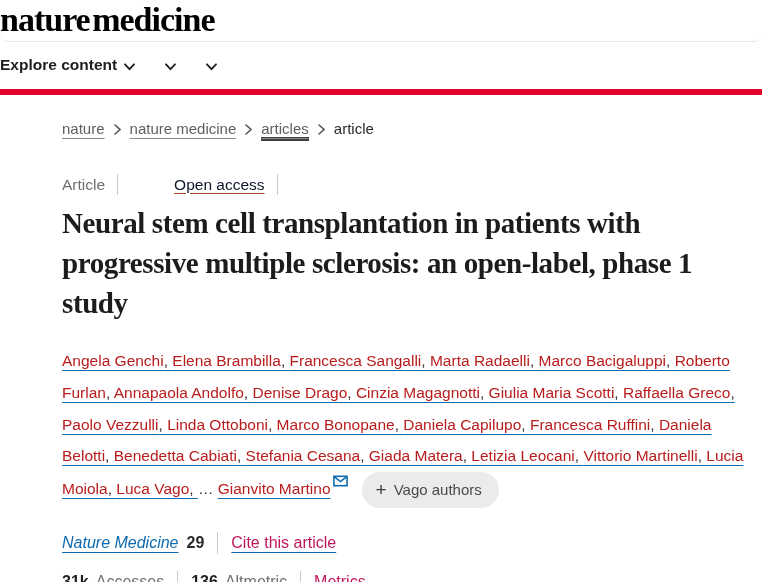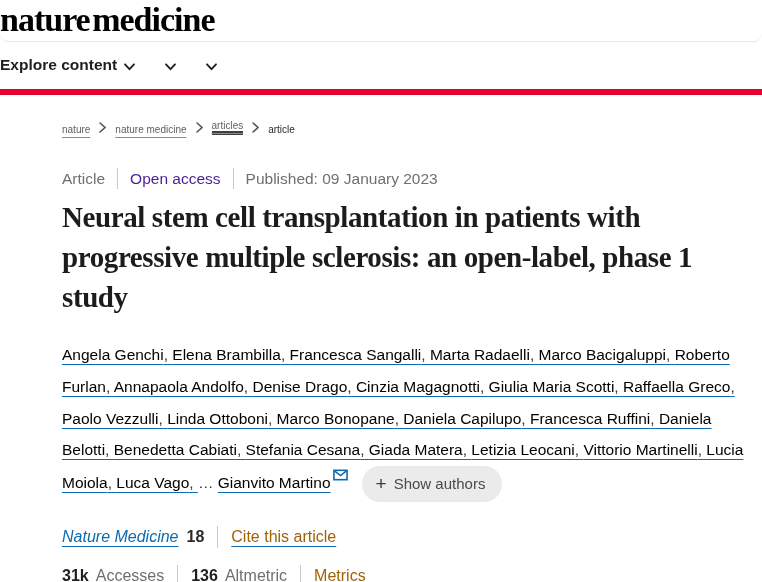--- a/index.html
+++ b/index.html
@@ -22,49 +22,49 @@
   }
   .nav-row { display: flex; align-items: center; gap: 30px; padding: 13px 0 14px 0; }
   .nav-item {
     display: inline-flex; align-items: center; gap: 7px;
     font-weight: 700; font-size: 15.5px; color: #1f1f1f; cursor: pointer;
   }
   .chevron-down { display: inline-block; margin-top: 2px; }
   .accent-bar { height: 6px; width: 100%; }
 
   
-  .breadcrumb { display: flex; align-items: flex-end; gap: 9px; margin-top: 25px; font-size: 10px; }
+  .breadcrumb { display: flex; align-items: flex-start; gap: 9px; margin-top: 25px; font-size: 15px; }
   .bc-link {
     color: #5f5f5f; text-decoration: underline;
     text-decoration-color: #8a8a8a; text-underline-offset: 4px; cursor: pointer;
   }
   .bc-link.bc-hover { border-bottom: 4px solid #404040; padding-bottom: 0px; }
   .bc-current { color: #2b2b2b; }
   .bc-sep { display: inline-block; margin-top: 1px; }
 
   
   .meta-row { display: flex; align-items: center; margin-top: 33px; font-size: 15.5px; color: #6f6f6f; }
   .meta-sep { display: inline-block; width: 0; height: 21px; border-left: 1px solid #c9c9c9; margin: 0 12px; }
   .open-access {
-    color: #4c1d95; 
-    text-decoration-color: #a5431f; text-underline-offset: 3px; cursor: pointer;
+    color: #0f172a; text-decoration: underline;
+    text-decoration-color: #a5431f; text-underline-offset: 3px; cursor: pointer; margin-left: 44px;
   }
 
   
   .title {
     margin-top: 8px; width: 690px;
     font-family: "Liberation Serif", "DejaVu Serif", serif;
     font-weight: 700; font-size: 29px; line-height: 1.38;
     letter-spacing: -0.4px; color: #1c1c1c;
   }
 
   
   .authors { margin-top: 22px; width: 690px; font-size: 15.5px; line-height: 2.05; color: #333; }
   .author, .author-corresponding {
-    color: #000000; text-decoration: underline;
+    color: #b91c1c; text-decoration: underline;
     text-decoration-color: #0c6bb0; text-underline-offset: 3.5px; cursor: pointer;
   }
   .author::after { content: ", "; color: #333; text-decoration: none; display: inline; }
   .author-ellipsis { color: #333; }
   .email-icon { display: inline-block; transform: translateY(-7px); margin-left: 2px; cursor: pointer; }
   .show-authors {
     display: inline-flex; align-items: center; gap: 7px;
     margin-left: 14px; padding: 8px 17px 9px 14px;
     background: #ebebeb; border: none; border-radius: 20px;
     font-family: "Liberation Sans", "DejaVu Sans", sans-serif;
@@ -75,21 +75,21 @@
 
   
   .citation-row { display: flex; align-items: center; margin-top: 24px; font-size: 16px; color: #2b2b2b; }
   .journal-link {
     font-style: italic; color: #0c6bb0; text-decoration: underline;
     text-decoration-color: #0c6bb0; text-underline-offset: 3.5px; cursor: pointer;
   }
   .volume { font-weight: 700; margin-left: 8px; }
   .cite-sep { display: inline-block; width: 0; height: 22px; border-left: 1px solid #c9c9c9; margin: 0 13px; }
   .blue-link {
-    color: #a16207; text-decoration: underline;
+    color: #be185d; text-decoration: underline;
     text-decoration-color: #0c6bb0; text-underline-offset: 3.5px; cursor: pointer;
   }
 
   
   .metrics-row { display: flex; align-items: center; margin-top: 17px; font-size: 16px; }
   .metric-value { font-weight: 700; color: #1f1f1f; }
   .metric-label { color: #6f6f6f; margin-left: 7px; }
   .metric-sep { display: inline-block; width: 0; height: 21px; border-left: 1px solid #c9c9c9; margin: 0 13px; }
 </style>
 </head>
@@ -135,36 +135,35 @@
       </svg></span>
   <span class="bc-current">article</span>
 </nav>
 
 <main class="container">
   <div class="meta-row">
     <span>Article</span>
     <span class="meta-sep"></span>
     <span class="open-access">Open access</span>
     <span class="meta-sep"></span>
-    <span>Published: 09 January 2023</span>
   </div>
 
   <h1 class="title">Neural stem cell transplantation in patients with progressive multiple sclerosis: an open-label, phase 1 study</h1>
 
   <p class="authors"><a class="author">Angela Genchi</a><a class="author">Elena Brambilla</a><a class="author">Francesca Sangalli</a><a class="author">Marta Radaelli</a><a class="author">Marco Bacigaluppi</a><a class="author">Roberto Furlan</a><a class="author">Annapaola Andolfo</a><a class="author">Denise Drago</a><a class="author">Cinzia Magagnotti</a><a class="author">Giulia Maria Scotti</a><a class="author">Raffaella Greco</a><a class="author">Paolo Vezzulli</a><a class="author">Linda Ottoboni</a><a class="author">Marco Bonopane</a><a class="author">Daniela Capilupo</a><a class="author">Francesca Ruffini</a><a class="author">Daniela Belotti</a><a class="author">Benedetta Cabiati</a><a class="author">Stefania Cesana</a><a class="author">Giada Matera</a><a class="author">Letizia Leocani</a><a class="author">Vittorio Martinelli</a><a class="author">Lucia Moiola</a><a class="author">Luca Vago</a><span class="author-ellipsis">…</span> <a class="author-corresponding">Gianvito Martino</a><span class="email-icon"><svg width="15" height="12" viewBox="0 0 16 12">
           <rect x="1" y="1" width="14" height="10" fill="none" stroke="#0c6bb0" stroke-width="1.7"></rect>
           <path d="M1.6 1.6 L8 6.6 L14.4 1.6" fill="none" stroke="#0c6bb0" stroke-width="1.7"></path>
         </svg></span><button class="show-authors">
         <span class="plus">+</span>
-        <span>Show authors</span>
+        <span>Vago authors</span>
       </button></p>
 
   <div class="citation-row">
     <a class="journal-link">Nature Medicine</a>
-    <span class="volume">18</span>
+    <span class="volume">29</span>
     <span class="cite-sep"></span>
     <a class="blue-link">Cite this article</a>
   </div>
 
   <div class="metrics-row">
     <span class="metric-value">31k</span>
     <span class="metric-label">Accesses</span>
     <span class="metric-sep"></span>
     <span class="metric-value">136</span>
     <span class="metric-label">Altmetric</span>

